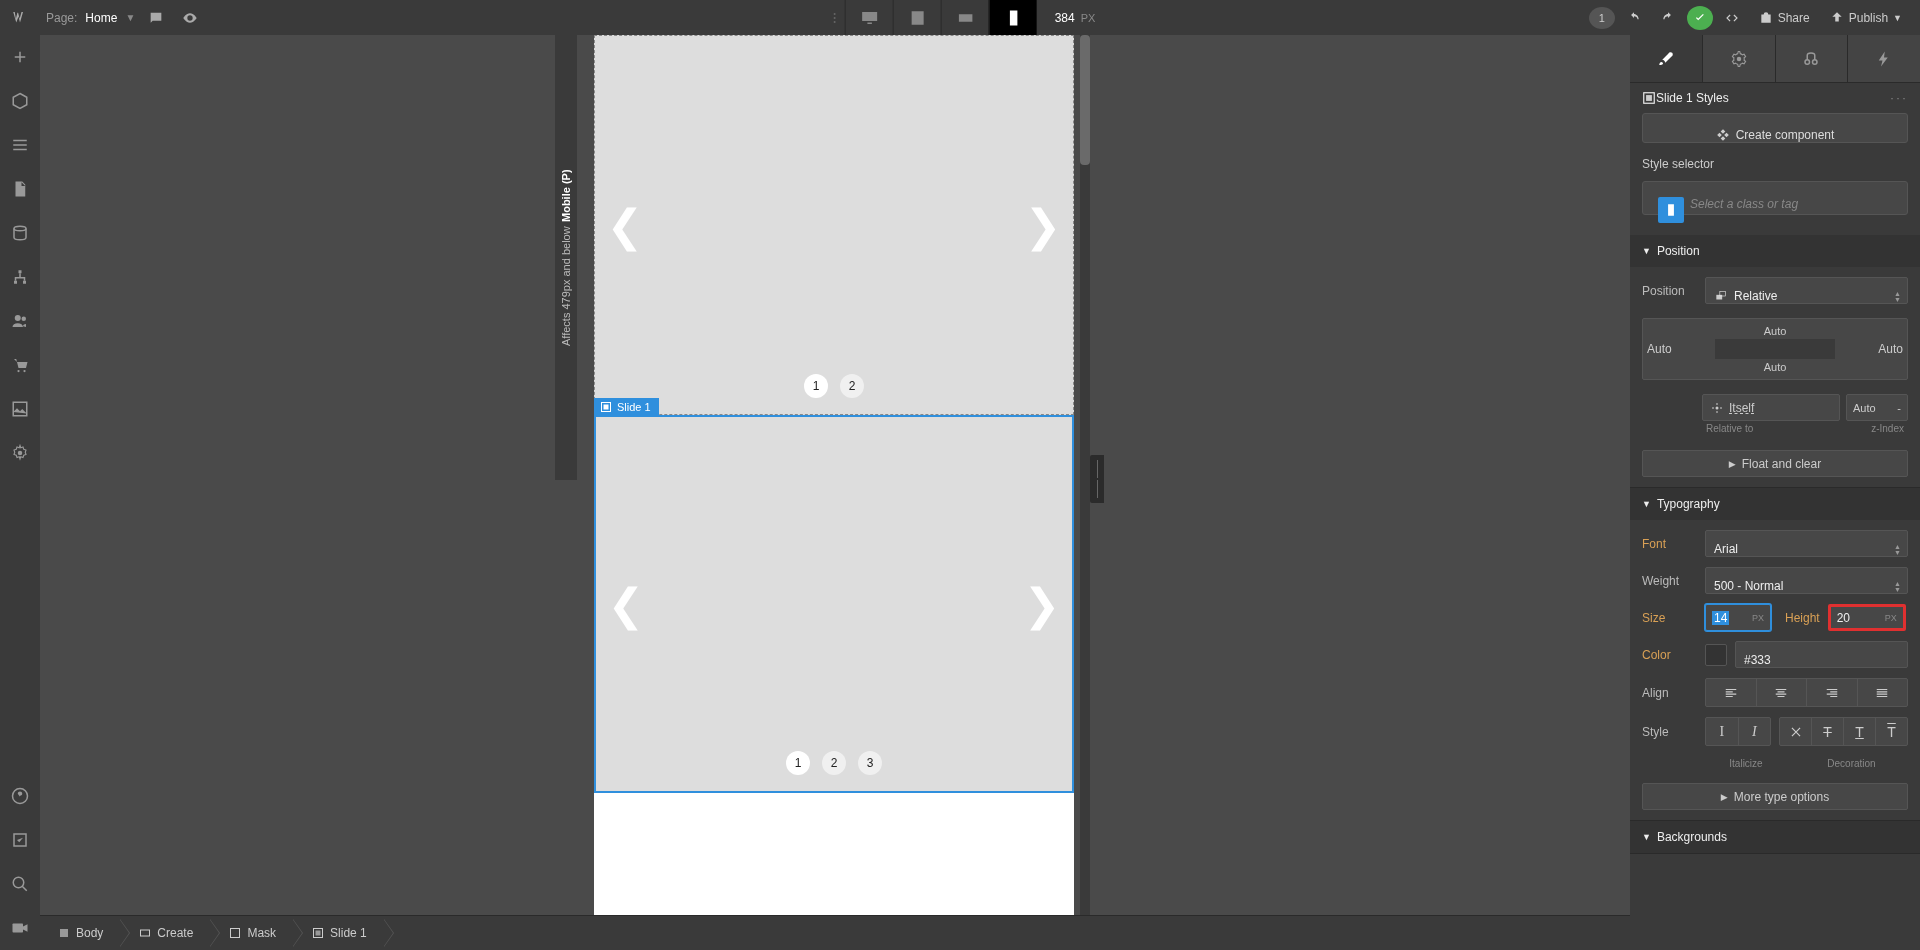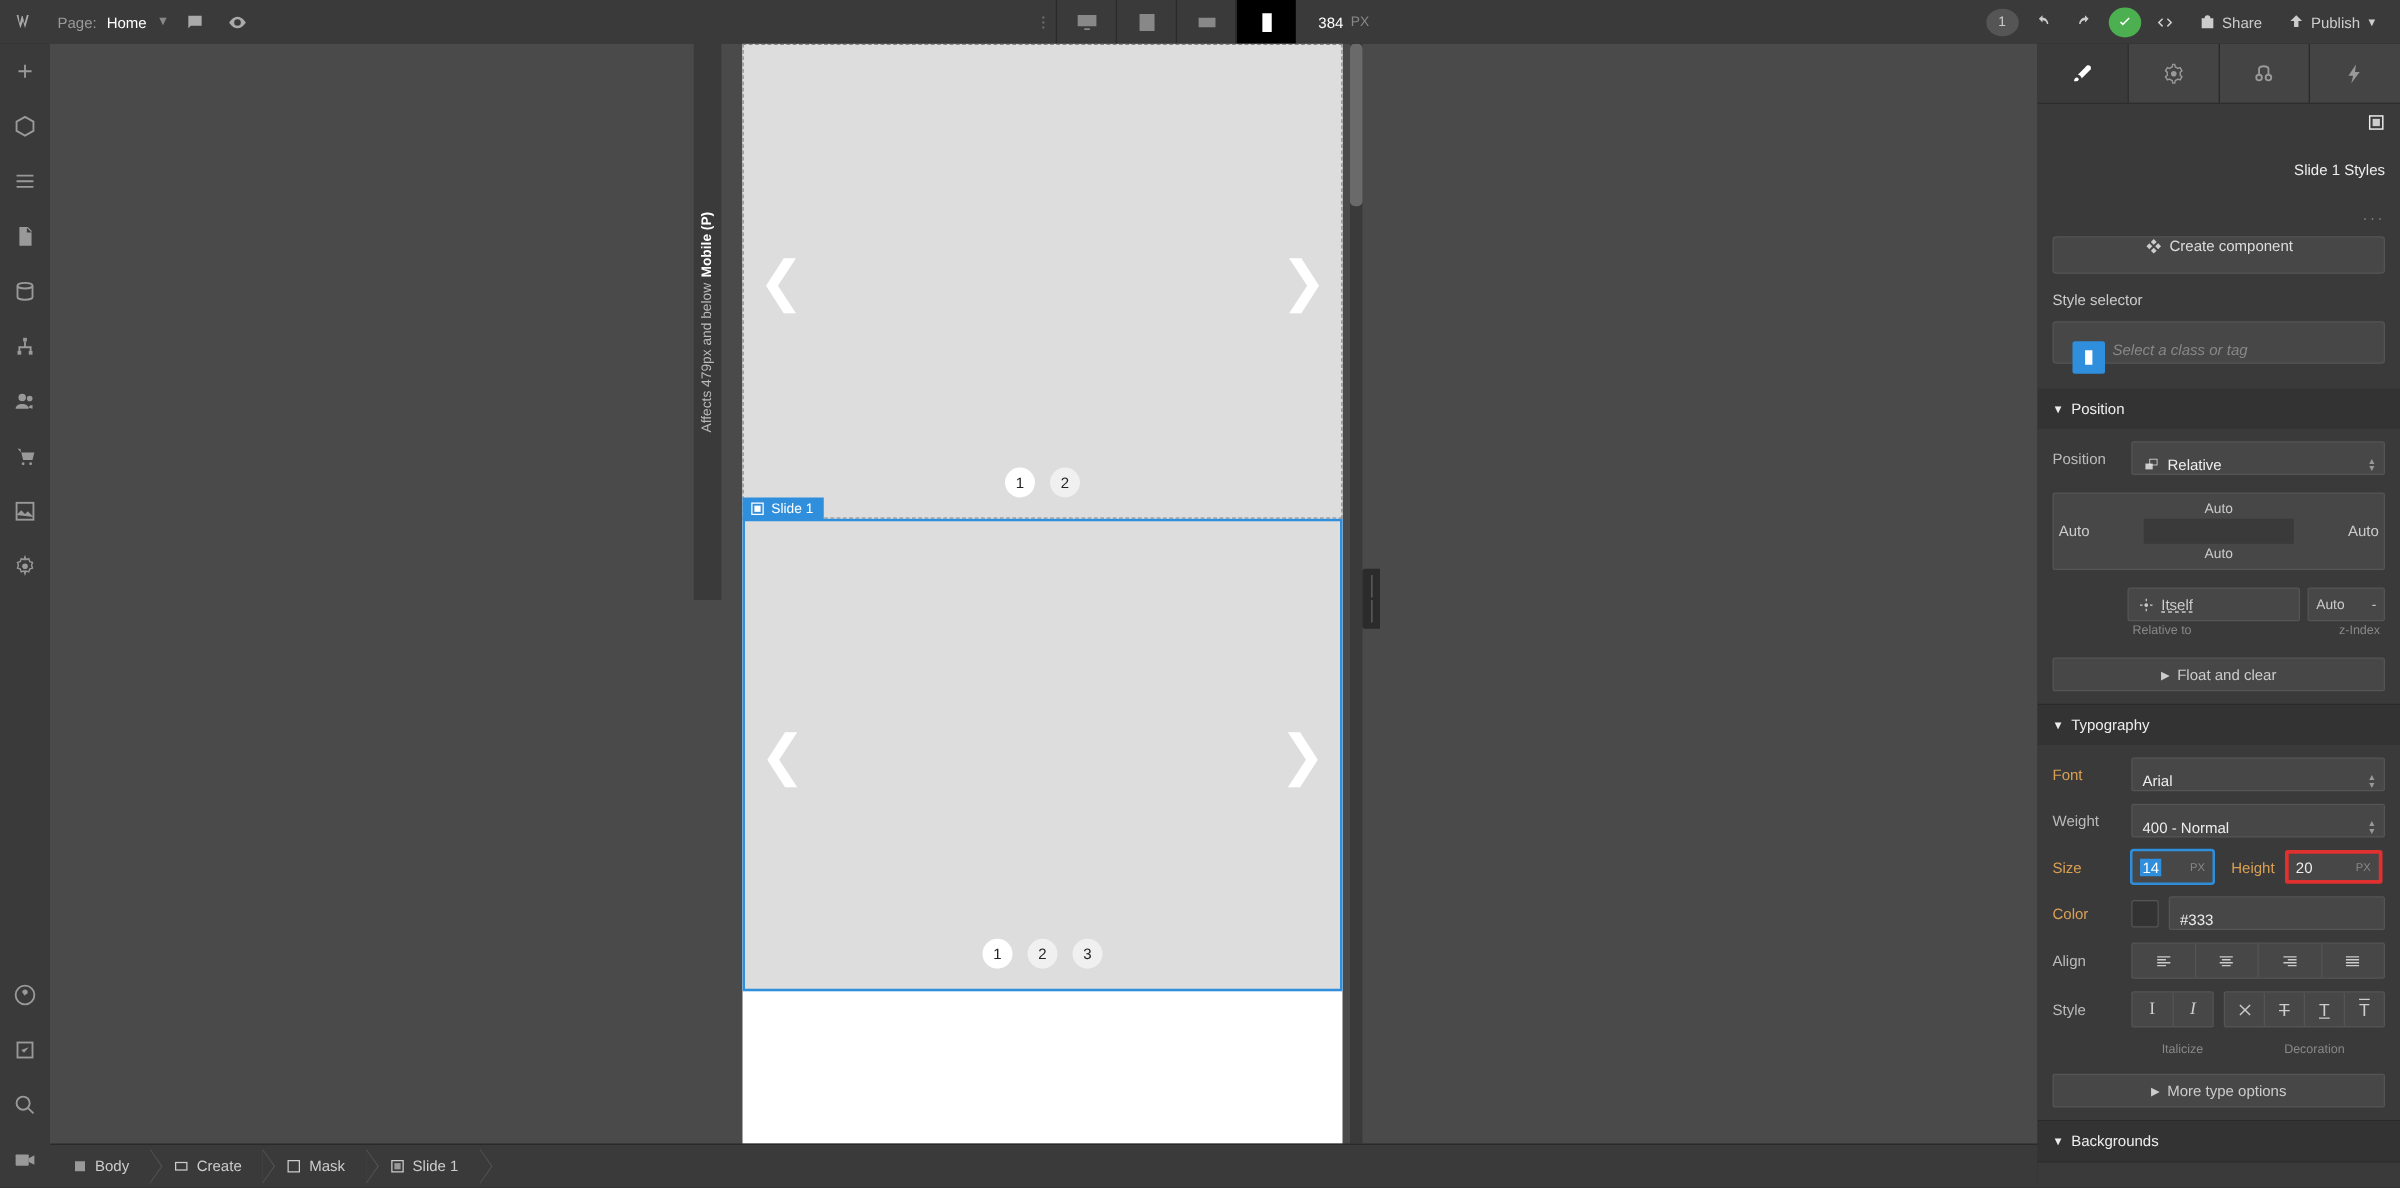--- a/index.html
+++ b/index.html
@@ -82,23 +82,23 @@
 .row .lbl { width:55px; color:#bbb; }
 .row .lbl.hl { color:#d9a055; }
 .select { flex:1; background:#474747; border:1px solid #555; height:27px; border-radius:2px; display:flex; align-items:flex-end; padding:0 8px; color:#eee; position:relative; }
 .select .upd { position:absolute; right:6px; display:flex; flex-direction:column; font-size:7px; color:#999; line-height:6px; }
 .txtin { width:46px; height:27px; background:#474747; border:1px solid #555; border-radius:2px; color:#eee; display:flex; align-items:center; padding:0 6px; justify-content:space-between; }
 .txtin .unit { font-size:9px; color:#888; }
 .txtin.focus { border-color:#2f8fdd; box-shadow:0 0 0 1px #2f8fdd; }
 .txtin.highlight-red { border:3px solid #e03030; }
 .txtin .valsel { background:#2f8fdd; color:#fff; padding:0 2px; }
 
-.styles-head { padding:8px 12px; display:flex; align-items:flex-end; gap:24px; color:#eee;flex-direction:column; }
+.styles-head { padding:8px 12px; display:flex; align-items:center; gap:0; color:#eee; }
 .styles-head .more { margin-left:auto; color:#888; letter-spacing:2px; cursor:pointer; }
-.compbtn { margin:0 12px 10px; background:#474747; border:1px solid #555; border-radius:3px; height:30px; display:flex; align-items:flex-start; justify-content:center; gap:6px; color:#ddd; cursor:pointer; }
+.compbtn { margin:0 12px 10px; background:#474747; border:1px solid #555; border-radius:3px; height:30px; display:flex; align-items:flex-end; justify-content:center; gap:6px; color:#ddd; cursor:pointer; }
 
 .classsel { margin:0 0 10px; background:#474747; border:1px solid #555; border-radius:3px; height:34px; display:flex; align-items:flex-start; padding:15px; gap:6px; }
 .classsel .chip { background:#2f8fdd; width:26px; height:26px; border-radius:2px; display:flex; align-items:center; justify-content:center; }
 .classsel .chip svg { width:14px; height:14px; fill:#fff; }
 .classsel .ph { color:#888; font-style:italic; }
 
 .posbox { background:#474747; border:1px solid #555; border-radius:2px; padding:4px; margin:4px 0; }
 .posbox .pr { display:flex; justify-content:center; padding:2px; font-size:11px; color:#ccc; }
 .posbox .mid { display:flex; justify-content:space-between; align-items:center; }
 .posbox .mid .c { width:120px; height:20px; background:#3a3a3a; }
@@ -505,21 +505,21 @@
       <div class="row">
         <span class="lbl hl">Font</span>
         <div class="select">
             <span>Arial</span>
             <span class="upd">▲<br>▼</span>
           </div>
       </div>
       <div class="row">
         <span class="lbl">Weight</span>
         <div class="select">
-            <span>400 - Normal</span>
+            <span>500 - Normal</span>
             <span class="upd">▲<br>▼</span>
           </div>
       </div>
       <div class="row">
         <span class="lbl hl">Size</span>
         <div class="txtin focus" style="width:66px">
             <span class="valsel">14</span>
             <span class="unit">PX</span>
           </div>
         <span class="lbl hl" style="width:auto;margin-left:6px">Height</span>

